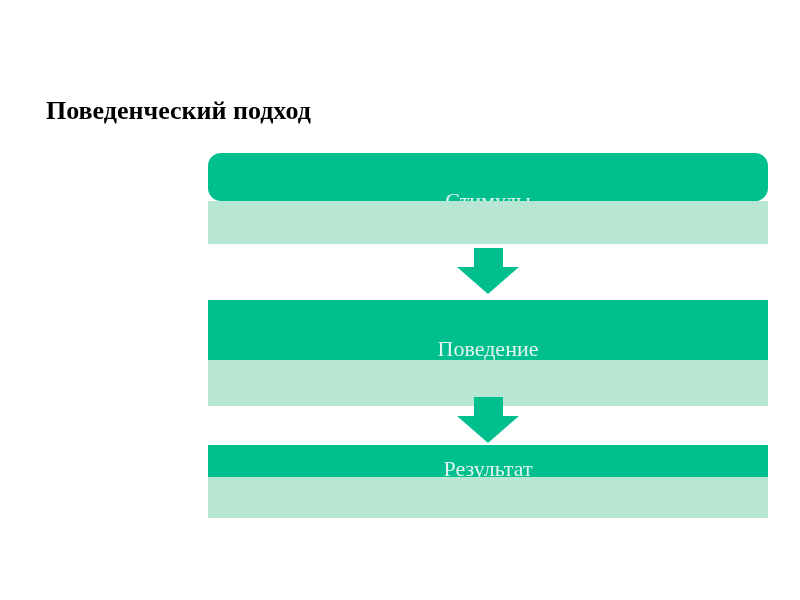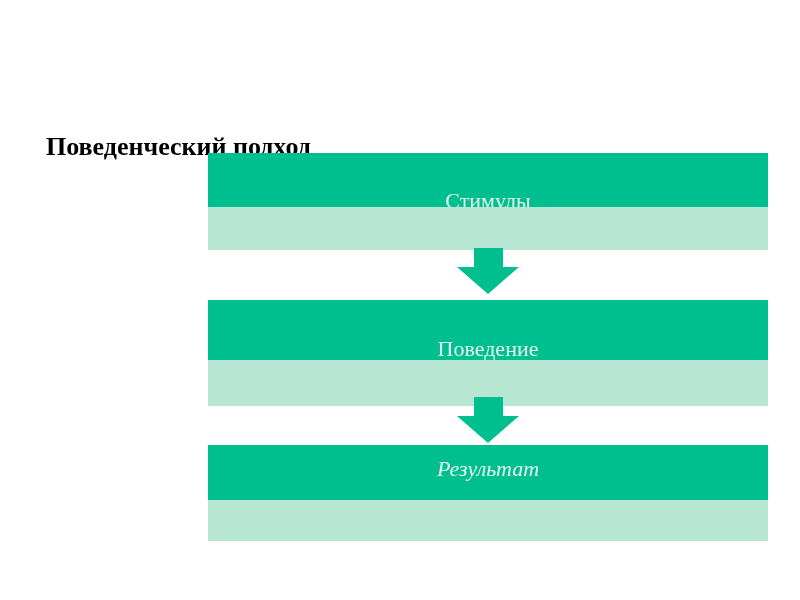--- a/index.html
+++ b/index.html
@@ -24,21 +24,20 @@
   }
   .title {
     position: absolute;
     left: 46px;
     top: 96px;
     font-size: 26px;
     font-weight: bold;
     color: var(--title);
     letter-spacing: 0px;
     white-space: nowrap;
-    margin-top: 36px;
   }
   .block {
     position: absolute;
     left: 208px;
     width: 560px;
   }
   .band-dark {
     position: relative;
     width: 100%;
     background: var(--green);
@@ -52,31 +51,31 @@
     position: absolute;
     left: 0;
     right: 0;
     text-align: center;
     font-size: 22px;
     line-height: 30px;
     color: var(--label);
     white-space: nowrap;
   }
   .block1 { top: 153px; }
-  .block1 .band-dark  { height: 54px; }
+  .block1 .band-dark  { height: 48px; border-radius: 13px; }
   .block1 .band-light { height: 43px; }
   .block1 .label { top: 33px; }
 
   .block2 { top: 300px; }
   .block2 .band-dark  { height: 60px; }
   .block2 .band-light { height: 46px; }
   .block2 .label { top: 34px; }
 
   .block3 { top: 445px; }
-  .block3 .band-dark  { height: 55px; font-style: italic; }
+  .block3 .band-dark  { height: 32px; }
   .block3 .band-light { height: 41px; }
   .block3 .label { top: 9px; }
 
   .arrow {
     position: absolute;
     left: 457px;
     width: 62px;
   }
   .arrow1 { top: 248px; }
   .arrow2 { top: 397px; }

